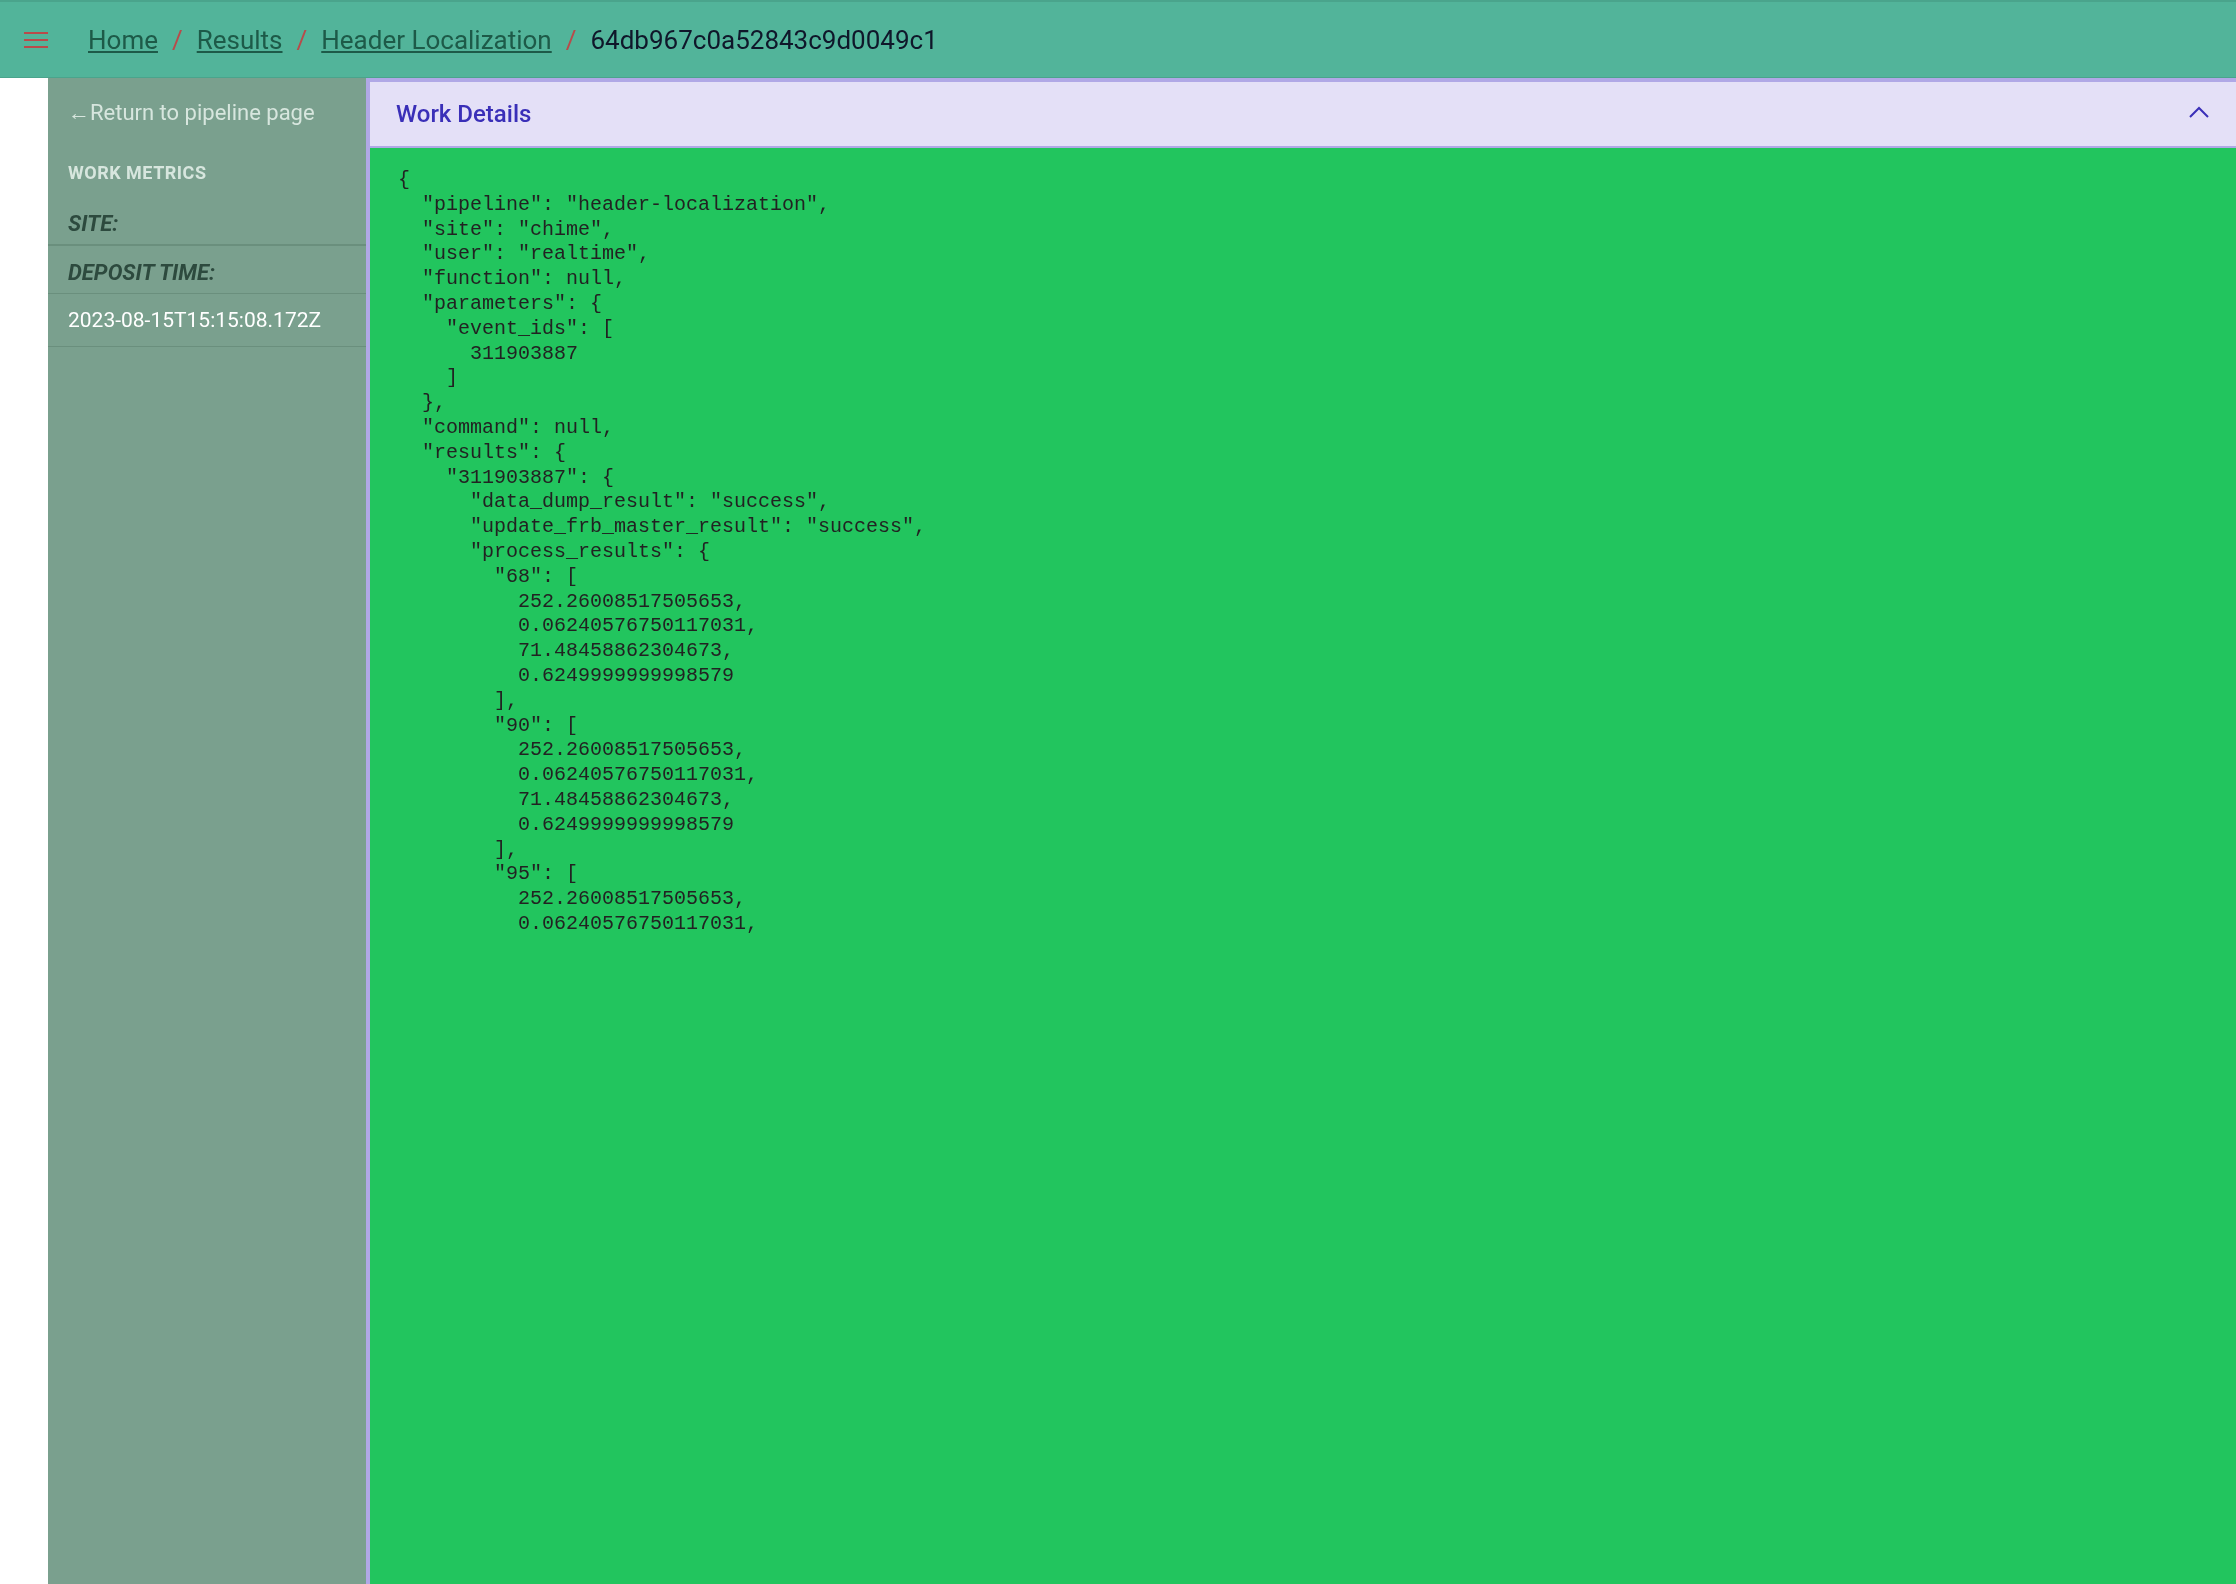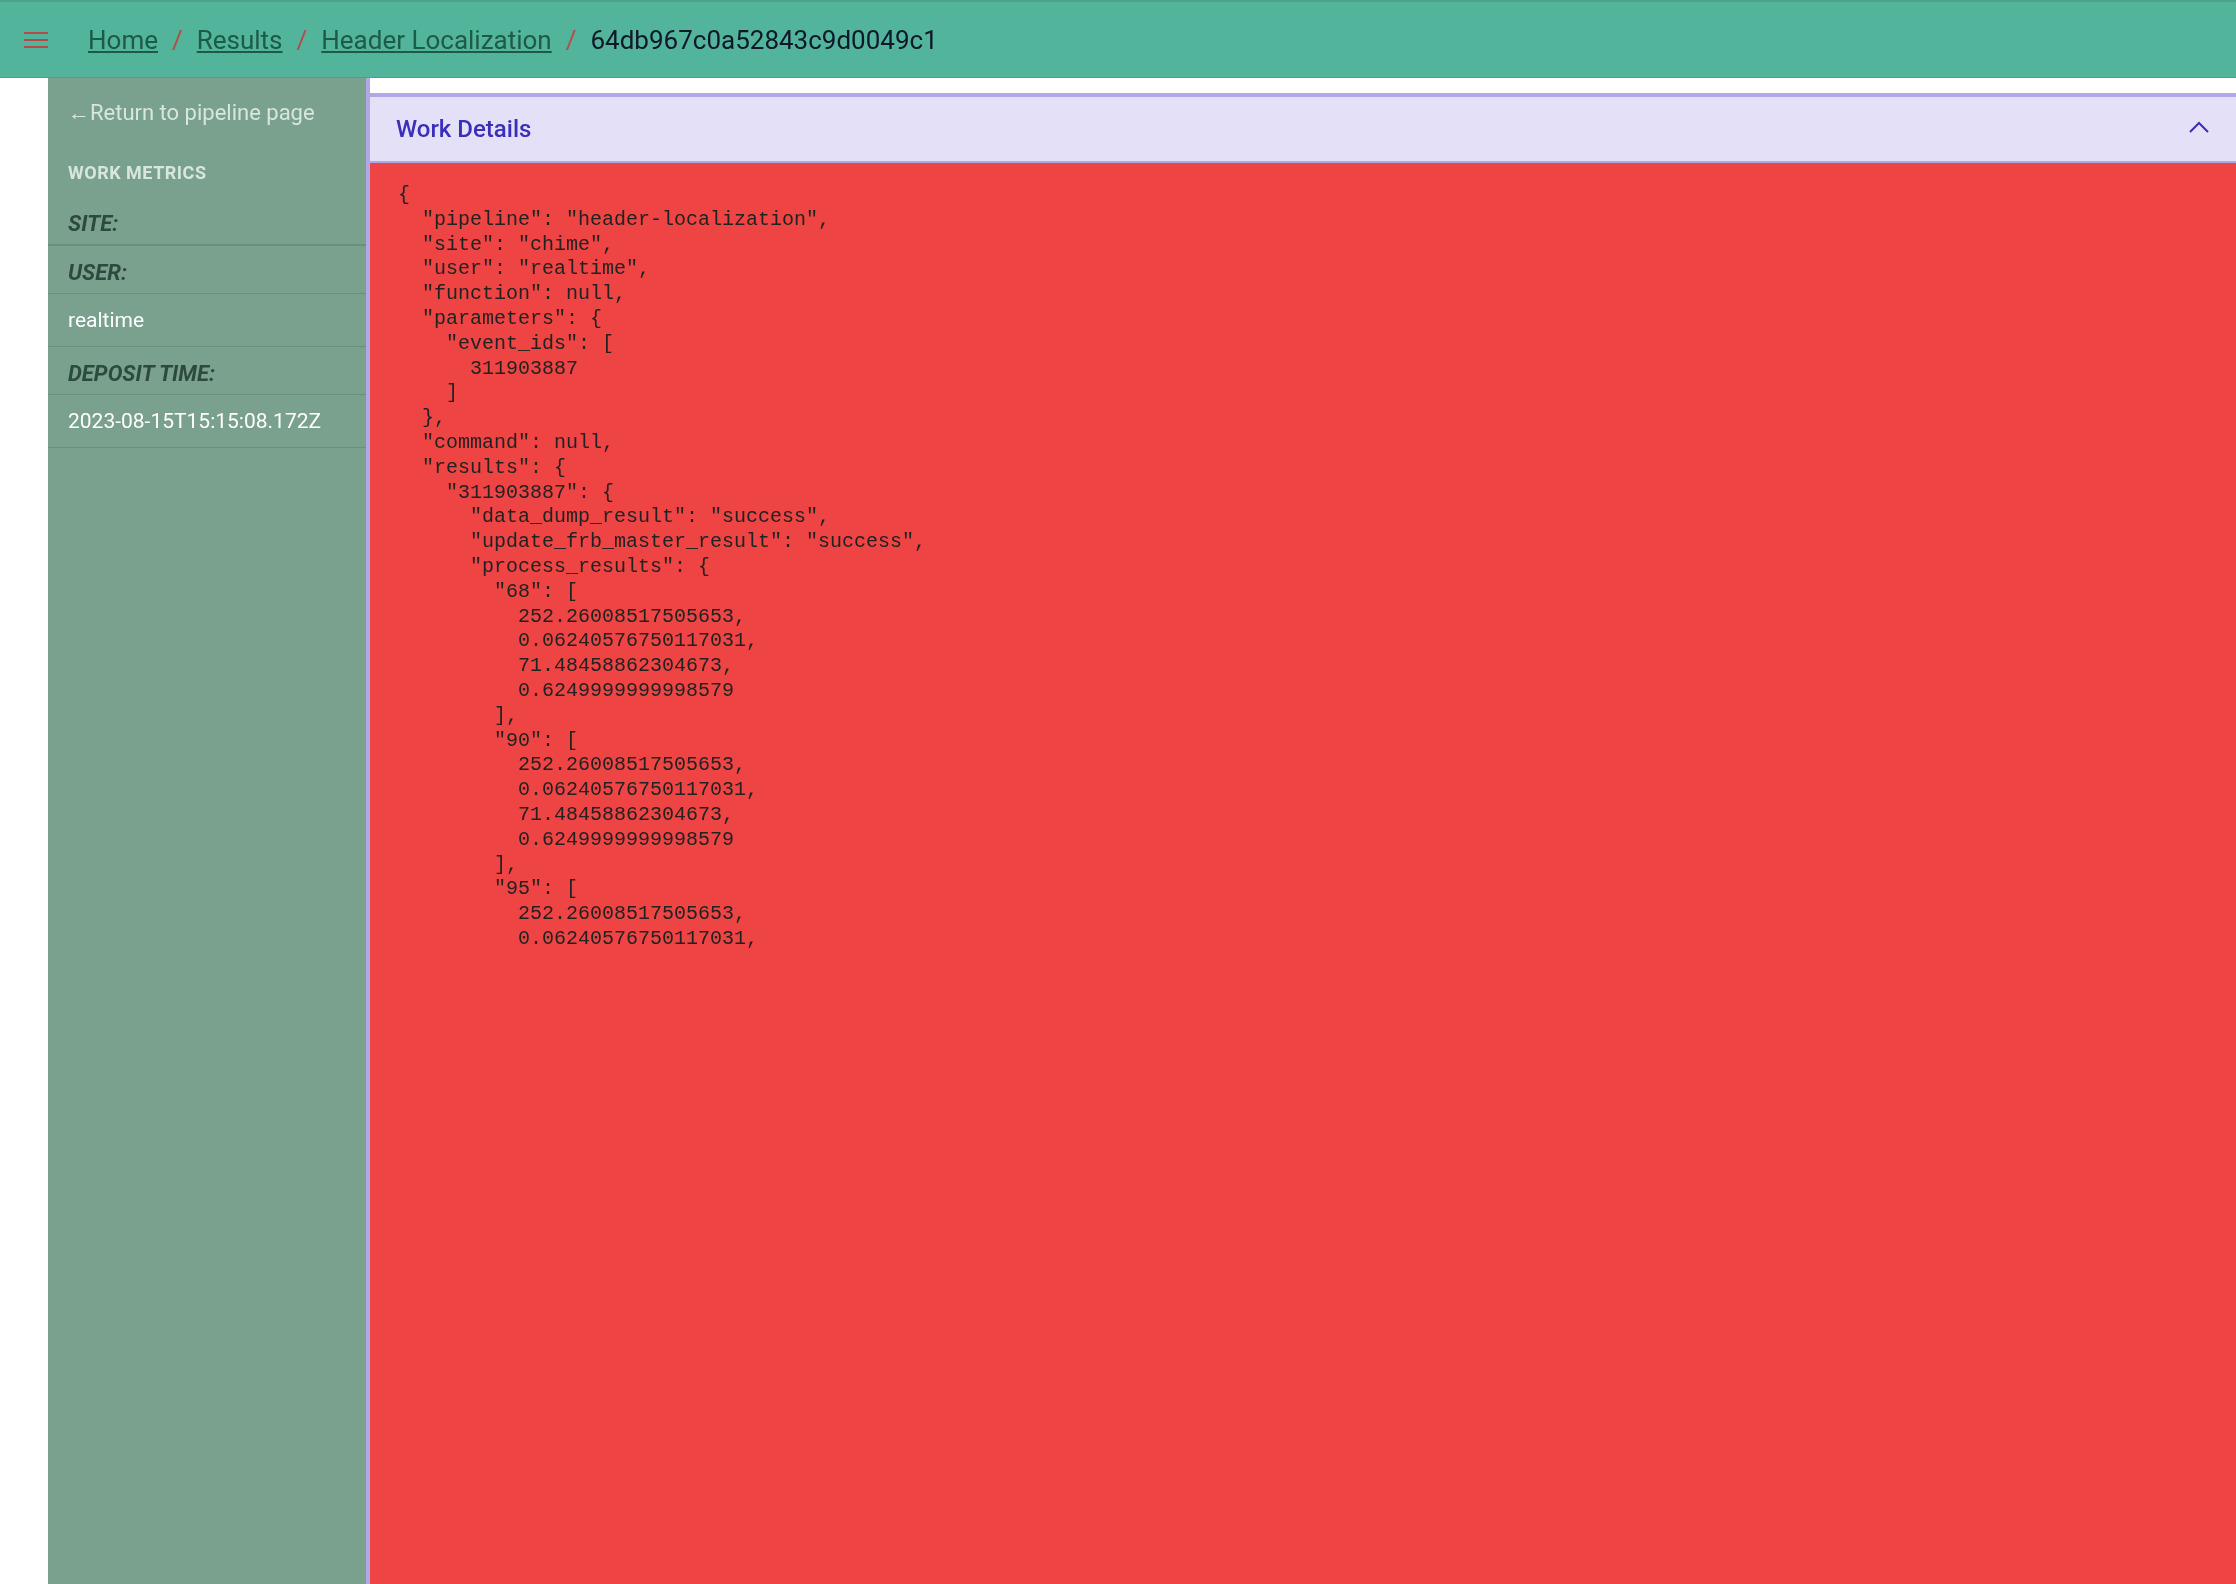--- a/index.html
+++ b/index.html
@@ -84,22 +84,21 @@
     color: #ffffff;
     font-size: 21px;
     background: #7aa08e;
   }
 
   
   .main {
     flex: 1;
     overflow-y: auto;
     display: flex; flex-direction: column;
-    background: #ef4444;
-    margin-top: 15px;
+    background: #22c55e;
   }
   .panel-header {
     background: #e4e0f7;
     border-top: 4px solid #b0a8e6;
     border-bottom: 2px solid #b0a8e6;
     padding: 18px 26px;
     display: flex; align-items: center; justify-content: space-between;
     cursor: pointer;
   }
   .panel-title {
@@ -146,24 +145,20 @@
 </div>
 
 <div class="body">
 
   <div class="sidebar">
     <div class="return-link">←Return to pipeline page</div>
     <div class="section-heading">WORK METRICS</div>
 
     <div class="metric-block">
       <div class="metric-label">SITE:</div>
-    </div>
-    <div class="metric-block">
-      <div class="metric-label">USER:</div>
-      <div class="metric-value">realtime</div>
     </div>
     <div class="metric-block">
       <div class="metric-label">DEPOSIT TIME:</div>
       <div class="metric-value">2023-08-15T15:15:08.172Z</div>
     </div>
   </div>
 
   <div class="main">
     <div class="panel-header">
       <div class="panel-title">Work Details</div>

